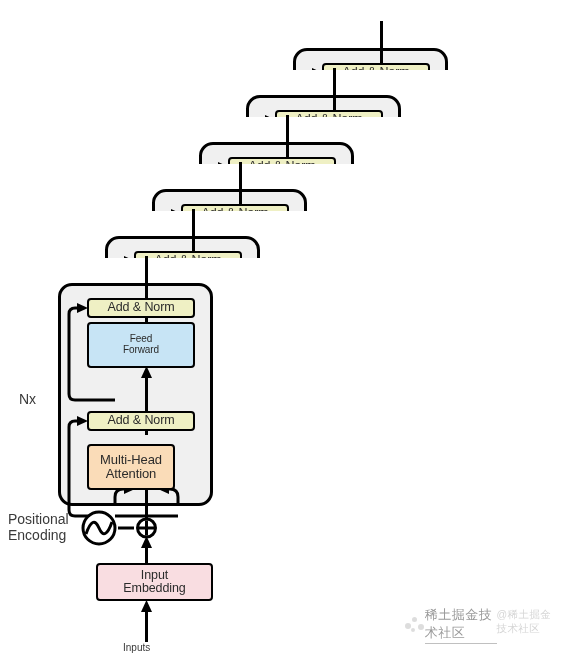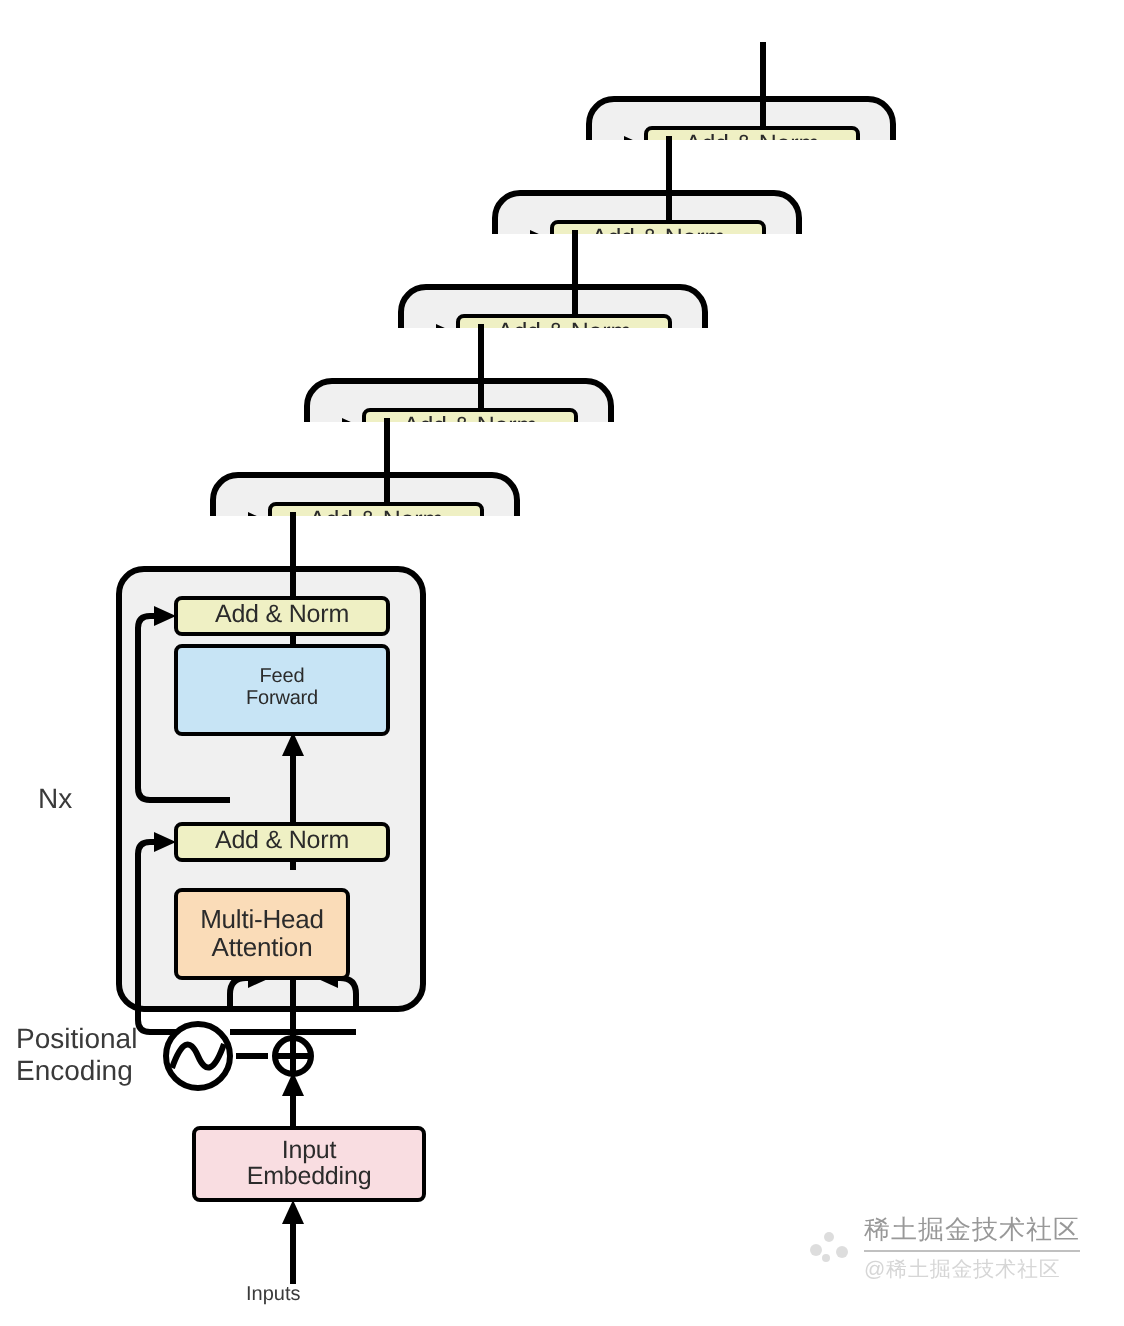--- a/index.html
+++ b/index.html
@@ -87,21 +87,21 @@
     display:flex;
     align-items:center;
     opacity:.62;
   }
   #watermark .wm-logo{
     width:22px;height:22px;margin-right:6px;position:relative;
   }
   #watermark .wm-logo span{
     position:absolute;border-radius:50%;background:#c9c9c9;
   }
-  #watermark .wm-text{display:flex;flex-direction:column;}
+  #watermark .wm-text{display:flex;flex-direction:row;}
   #watermark .wm-main{
     font-size:13px;color:#5a5a5a;letter-spacing:.5px;
     border-bottom:1px solid #9a9a9a;padding-bottom:1px;
   }
   #watermark .wm-sub{
     font-size:10.5px;color:#bdbdbd;letter-spacing:.4px;margin-top:2px;
   }
 </style>
 </head>
 <body>

